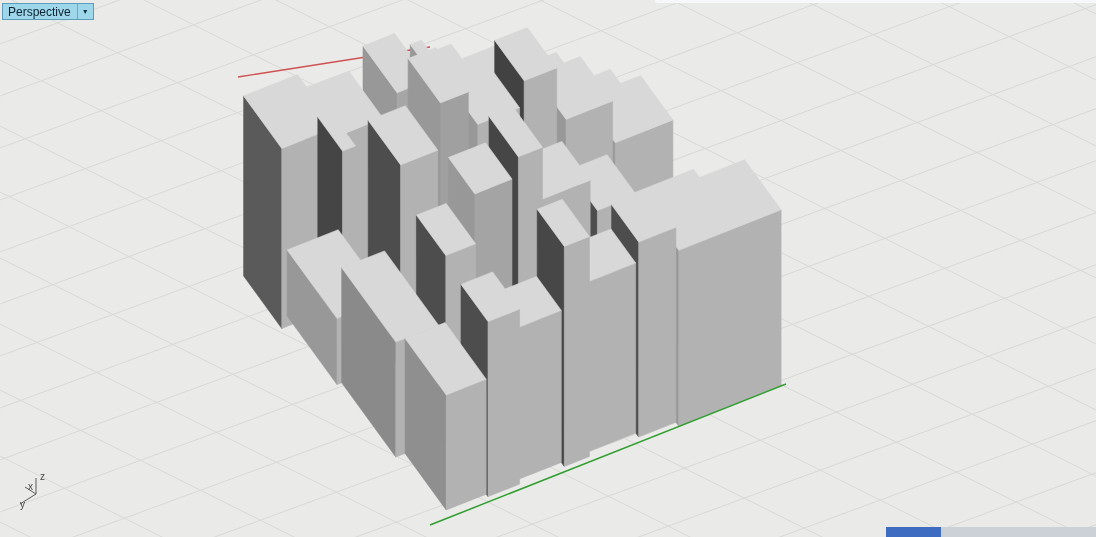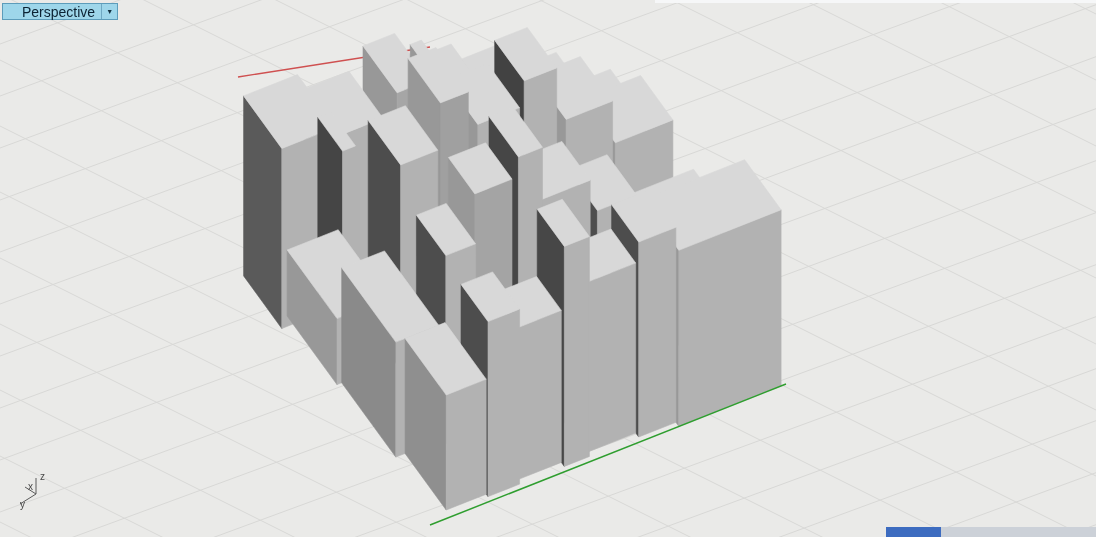--- a/index.html
+++ b/index.html
@@ -1,21 +1,21 @@
 <!DOCTYPE html>
 <html><head>
 <meta charset="utf-8">
 <style>
   html,body{margin:0;padding:0;width:1096px;height:537px;overflow:hidden;
     background:#eaeae8;font-family:"Liberation Sans",sans-serif;}
   .stage{position:relative;width:1096px;height:537px;}
   #scene-svg{position:absolute;left:0;top:0;display:block;}
   .vp-tab{position:absolute;left:2px;top:3px;height:17px;display:flex;align-items:stretch;
     border:1px solid #5d9cba;box-sizing:border-box;cursor:pointer;}
-  .vp-tab .label{padding:1px 6px 0 19px;font-size:14px;color:#0c2233;display:flex;align-items:center;}
+  .vp-tab .label{padding:1px 6px 0 5px;font-size:12px;color:#0c2233;display:flex;align-items:center;}
   .vp-tab .divider{width:1px;background:#6fa8c2;}
   .vp-tab .caret{width:15px;display:flex;align-items:center;justify-content:center;
     font-size:7px;color:#12303f;}
   .gizmo{position:absolute;left:6px;top:460px;}
   .gizmo text{font-size:10px;fill:#4a4a4a;font-family:"Liberation Sans",sans-serif;}
   .gizmo line{stroke:#5a5a5a;stroke-width:1;}
   .frag-blue{position:absolute;left:886px;top:527px;width:55px;height:10px;}
   .frag-light{position:absolute;left:941px;top:527px;width:155px;height:10px;background:#ccd1d8;}
   .top-sliver{position:absolute;left:655px;top:0;width:441px;height:3px;background:#f6f7f8;}
 </style>

